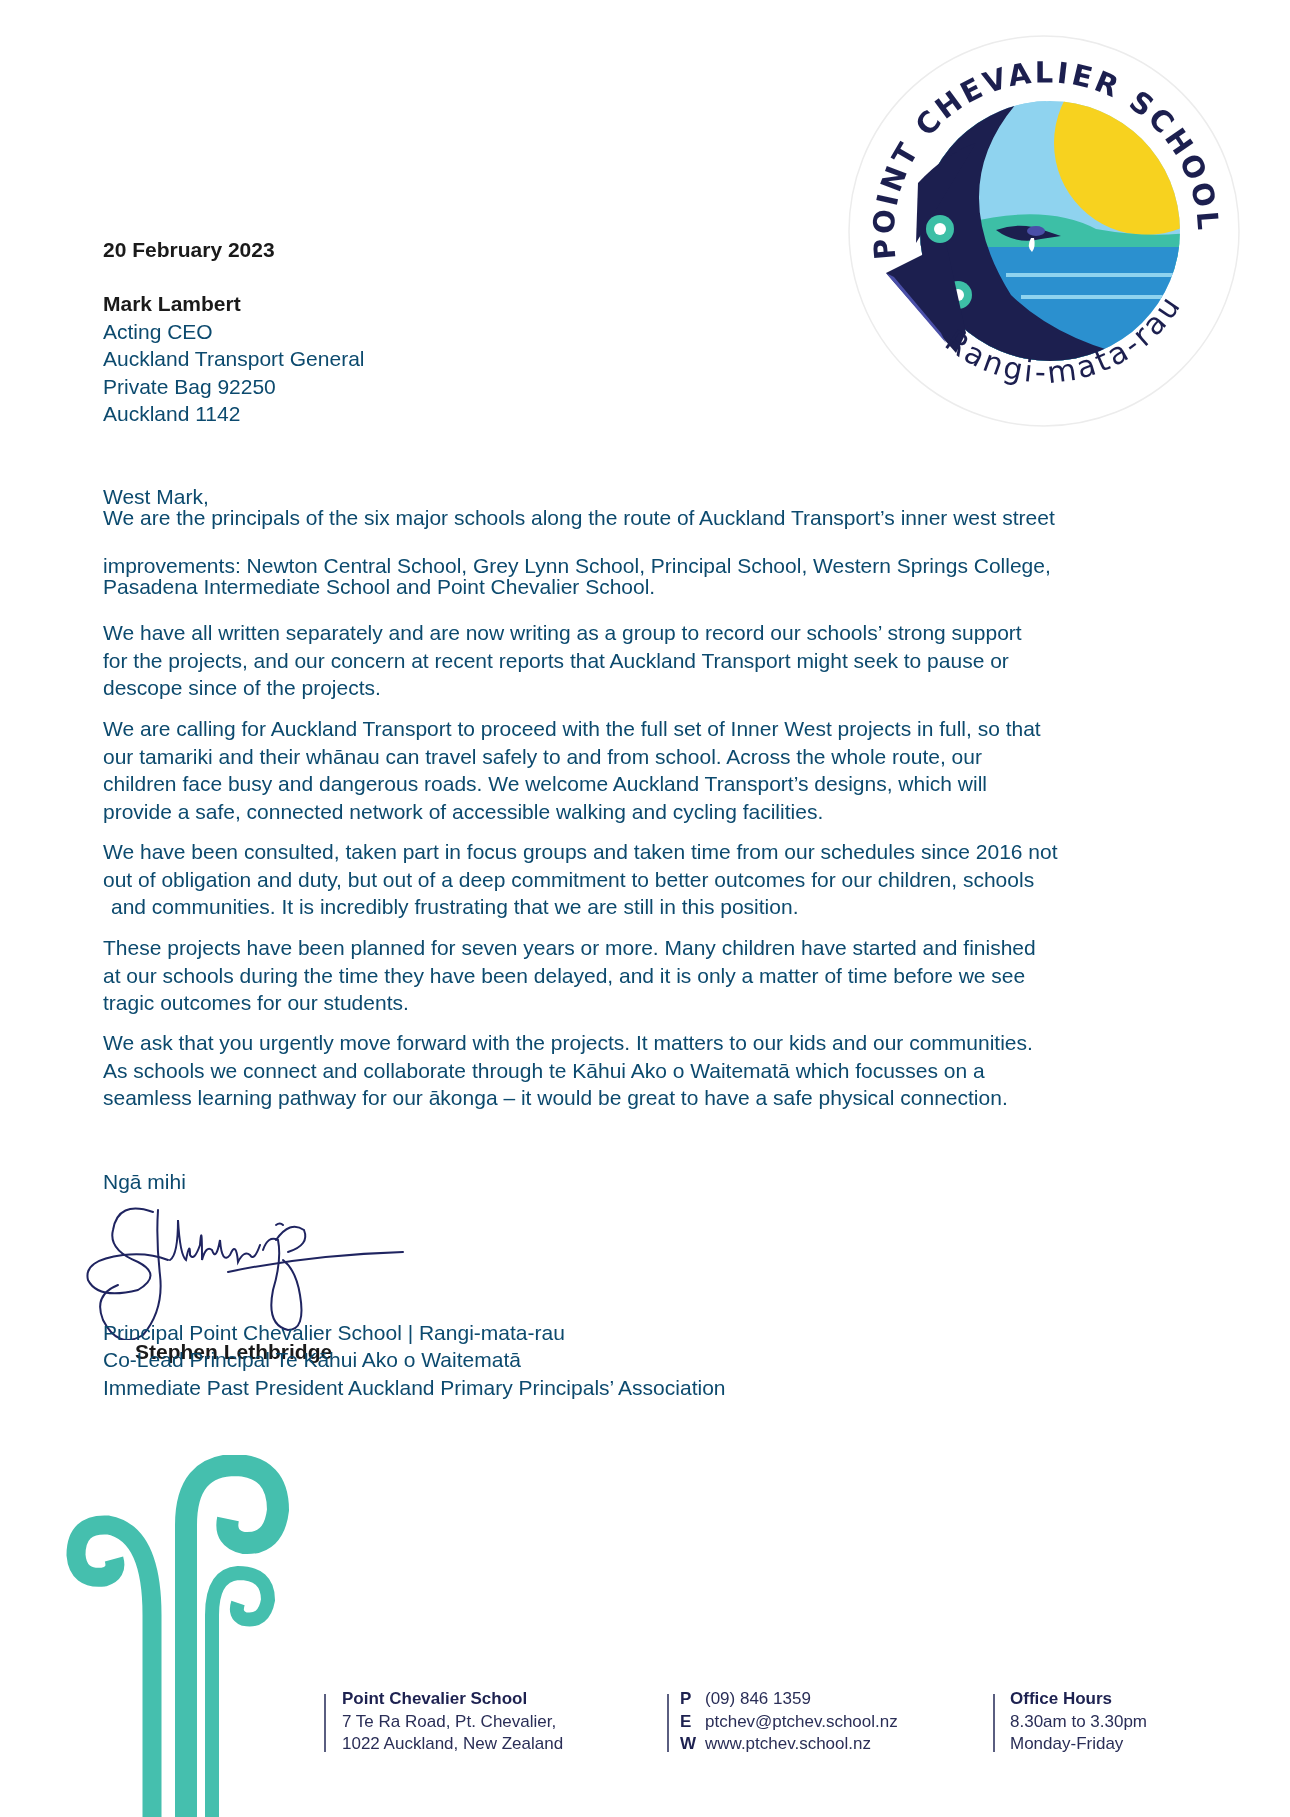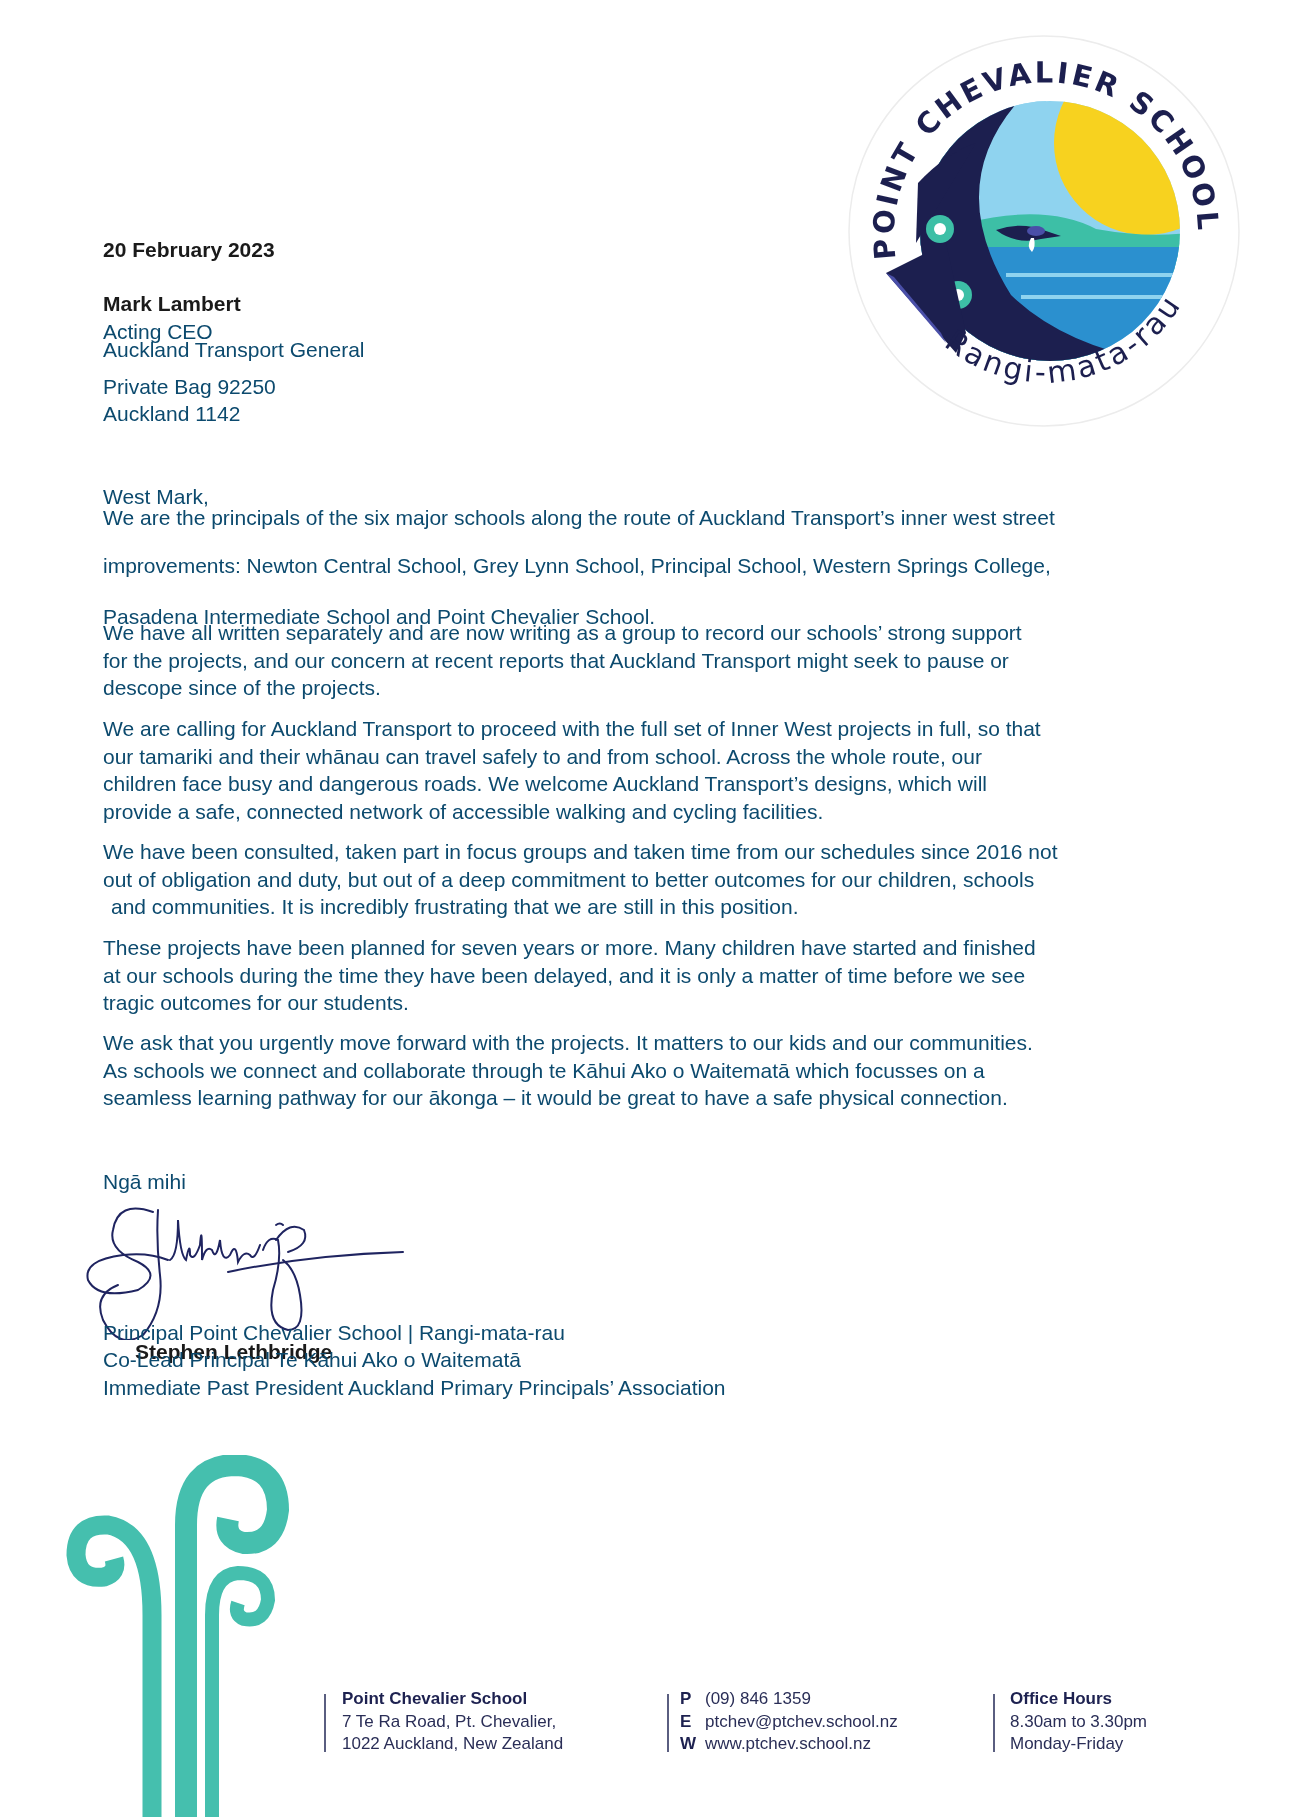--- a/index.html
+++ b/index.html
@@ -53,31 +53,31 @@
     <textPath href="#topArc" startOffset="2%">POINT CHEVALIER SCHOOL</textPath>
   </text>
   <text font-family="'DejaVu Sans', sans-serif" font-size="30" fill="#1c1f4f" letter-spacing="3">
     <textPath href="#botArc" startOffset="14%">Rangi-mata-rau</textPath>
   </text>
 </svg>
 
 <div class="line bold" style="top:236px;">20 February 2023</div>
 <div class="line bold" style="top:290px;">Mark Lambert</div>
 <div class="line" style="top:317.5px;">Acting CEO</div>
-<div class="line" style="top:336px;">Auckland Transport General</div>
+<div class="line" style="top:345px;">Auckland Transport General</div>
 <div class="line" style="top:372.5px;">Private Bag 92250</div>
 <div class="line" style="top:400px;">Auckland 1142</div>
 
 <div class="line" style="top:483px;">West Mark,</div>
 
 <div>
   <div>
     <div class="line" style="top:504px;">We are the principals of the six major schools along the route of Auckland Transport’s inner west street</div>
     <div class="line" style="top:551.5px;">improvements: Newton Central School, Grey Lynn School, Principal School, Western Springs College,</div>
-    <div class="line" style="top:603px;">Pasadena Intermediate School and Point Chevalier School.</div>
+    <div class="line" style="top:573px;">Pasadena Intermediate School and Point Chevalier School.</div>
   </div>
   <div>
     <div class="line" style="top:619px;">We have all written separately and are now writing as a group to record our schools’ strong support</div>
     <div class="line" style="top:646.5px;">for the projects, and our concern at recent reports that Auckland Transport might seek to pause or</div>
     <div class="line" style="top:674px;">descope since of the projects.</div>
   </div>
   <div>
     <div class="line" style="top:715px;">We are calling for Auckland Transport to proceed with the full set of Inner West projects in full, so that</div>
     <div class="line" style="top:742.5px;">our tamariki and their whānau can travel safely to and from school.  Across the whole route, our</div>
     <div class="line" style="top:770px;">children face busy and dangerous roads.  We welcome Auckland Transport’s designs, which will</div>

